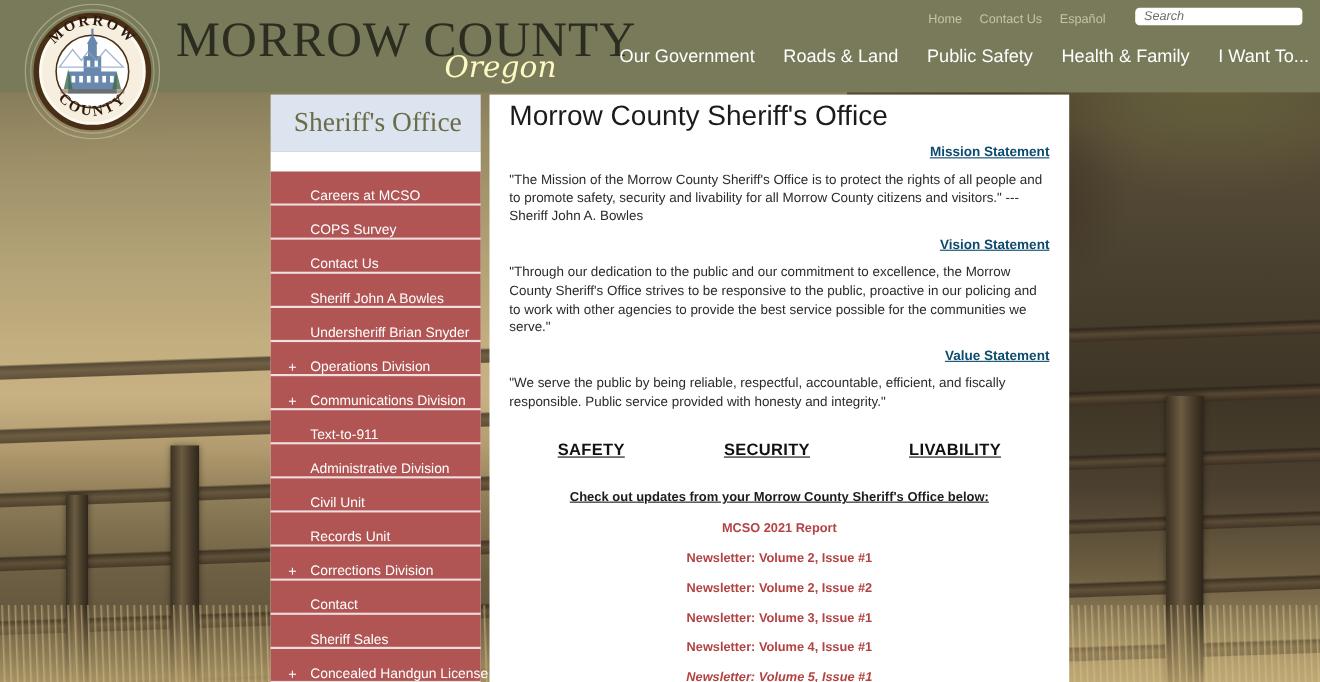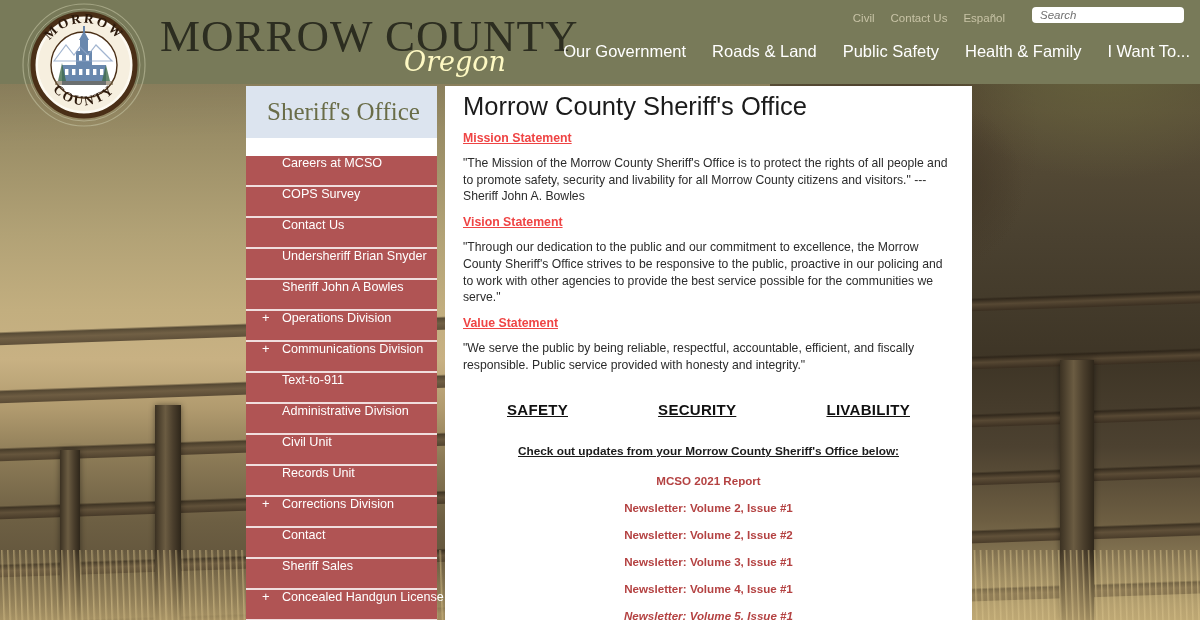--- a/index.html
+++ b/index.html
@@ -212,21 +212,21 @@
     font-size: 25px;
   }
   .sidebar-gap { height: 18px; background: #ffffff; }
   .sidebar-list { background: #ffffff; }
   .side-item {
     position: relative;
     height: 31px;
     background: #b05454;
     border-bottom: 2px solid #f0dede;
     display: flex;
-    align-items: flex-start;
+    align-items: flex-end;
     cursor: pointer;
   }
   .side-item .plus {
     position: absolute;
     left: 16px;
     color: #fff;
     font-size: 13px;
     line-height: 1;
   }
   .side-item .side-label {
@@ -248,24 +248,24 @@
     overflow: hidden;
   }
   .content h1 {
     font-size: 25.5px;
     font-weight: 400;
     color: #1b1b1b;
     margin-bottom: 6px;
     white-space: nowrap;
   }
   .sec-head {
-    text-align: left;
+    text-align: right;
     font-size: 12.3px;
     font-weight: bold;
-    color: #ef4444;
+    color: #0c4a6e;
     text-decoration: underline;
     margin: 10px 0 10px 0;
   }
   .para {
     font-size: 12.2px;
     line-height: 1.37;
     color: #2b2b2b;
     margin-bottom: 10px;
   }
   .pillars {
@@ -353,21 +353,21 @@
     </text>
     <text font-family="Liberation Serif, serif" font-size="13.5" font-weight="bold" fill="#2d1a0c" letter-spacing="2.2">
       <textPath href="#arcBot" startOffset="50%" text-anchor="middle">COUNTY</textPath>
     </text>
   </svg>
 
   <div class="wordmark">MORROW COUNTY</div>
   <div class="wordmark-sub">Oregon</div>
 
   <div class="utility-nav">
-    <a href="#">Civil</a>
+    <a href="#">Home</a>
     <a href="#">Contact Us</a>
     <a href="#">Español</a>
   </div>
 
   <div class="searchbox">
     <input type="text" placeholder="Search" style="">
 
   </div>
 
   <div class="main-nav">
@@ -385,24 +385,24 @@
         <div class="side-item">
           <span class="side-label">Careers at MCSO</span>
         </div>
         <div class="side-item">
           <span class="side-label">COPS Survey</span>
         </div>
         <div class="side-item">
           <span class="side-label">Contact Us</span>
         </div>
         <div class="side-item">
+          <span class="side-label">Sheriff John A Bowles</span>
+        </div>
+        <div class="side-item">
           <span class="side-label">Undersheriff Brian Snyder</span>
-        </div>
-        <div class="side-item">
-          <span class="side-label">Sheriff John A Bowles</span>
         </div>
         <div class="side-item">
           <span class="plus">+</span>
           <span class="side-label">Operations Division</span>
         </div>
         <div class="side-item">
           <span class="plus">+</span>
           <span class="side-label">Communications Division</span>
         </div>
         <div class="side-item">

